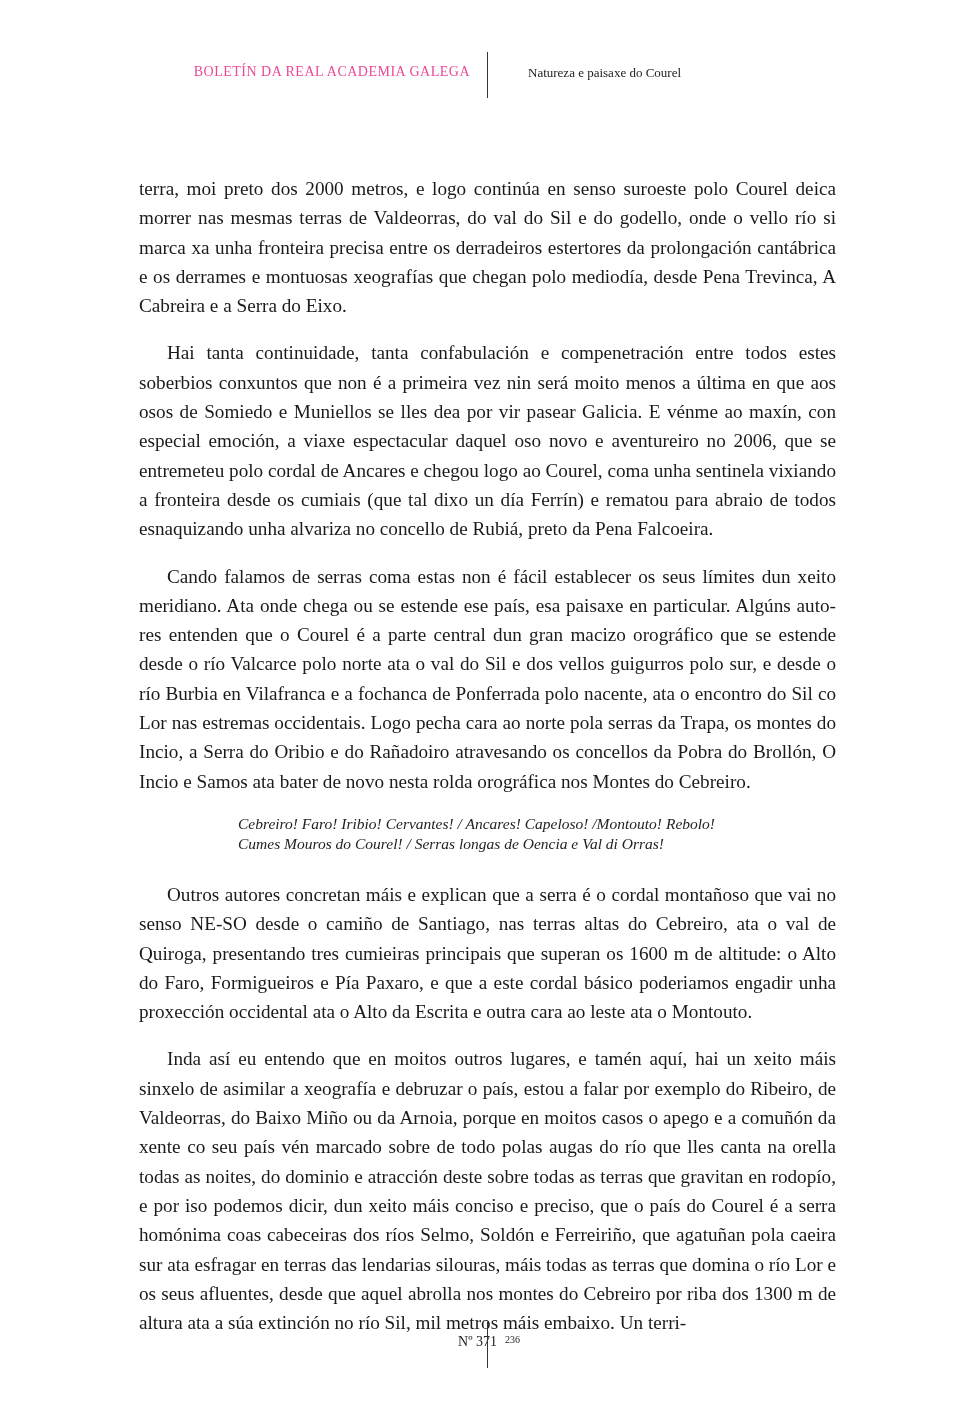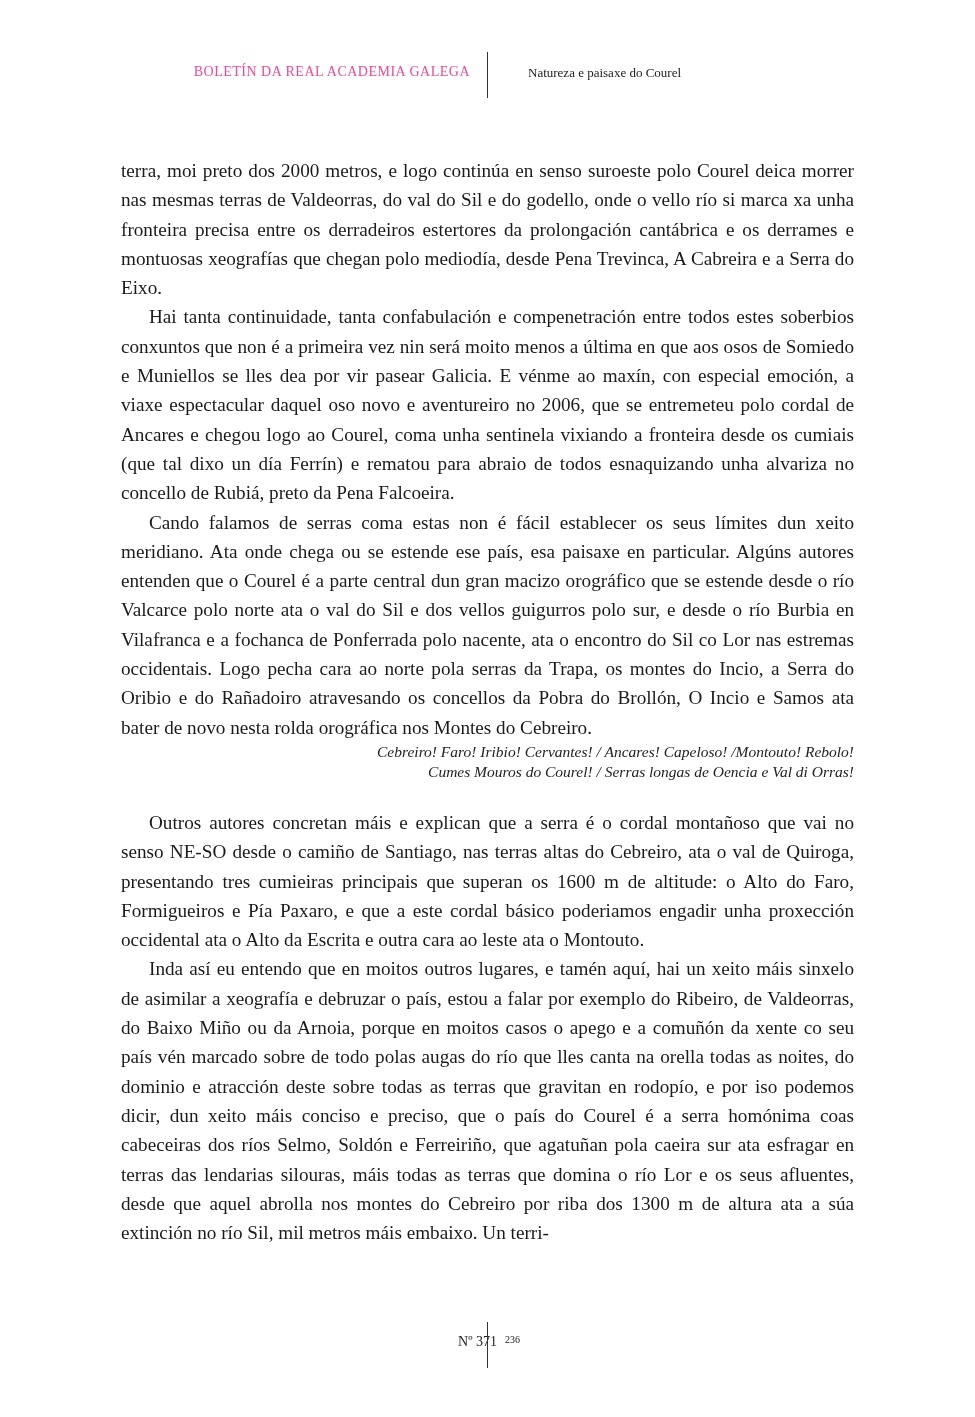--- a/index.html
+++ b/index.html
@@ -52,32 +52,32 @@
       position: absolute;
       left: 121px;
       top: 156px;
       width: 733px;
       font-size: 19.2px;
       line-height: 29.3px;
       text-align: justify;
       hyphens: manual;
     }
     .body-text p {
-      margin: 0;
+      margin: 18px;
     }
     .body-text p.indent {
       text-indent: 28px;
     }
     .verse {
       margin: 0 0 26px 117px;
       font-style: italic;
       font-size: 15.5px;
       line-height: 20px;
       color: #222;
-      text-align: right;
+      text-align: left;
     }
     .verse div {
       white-space: nowrap;
     }
     .footer {
       position: absolute;
       top: 1322px;
       left: 0;
       width: 975px;
       height: 46px;

